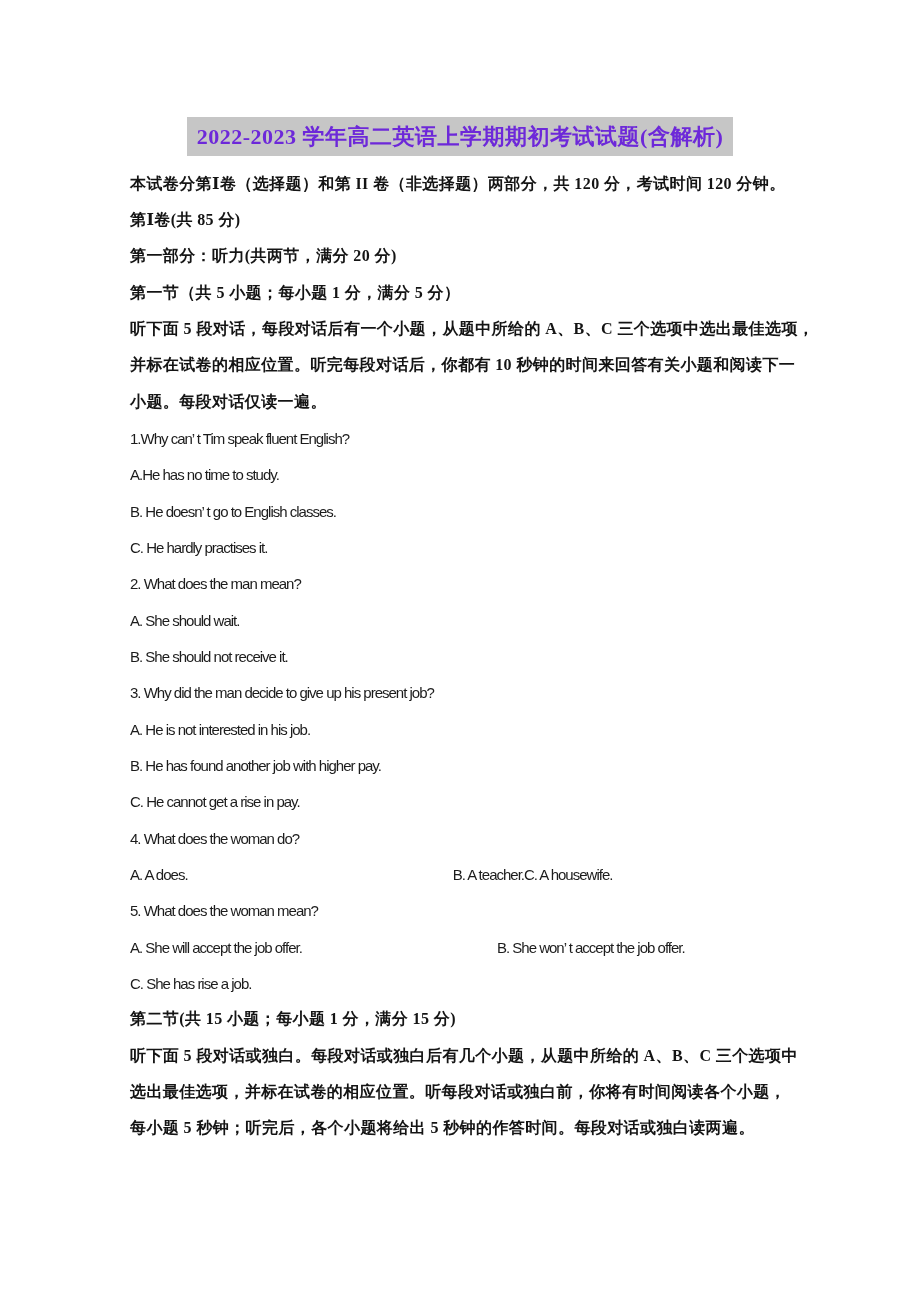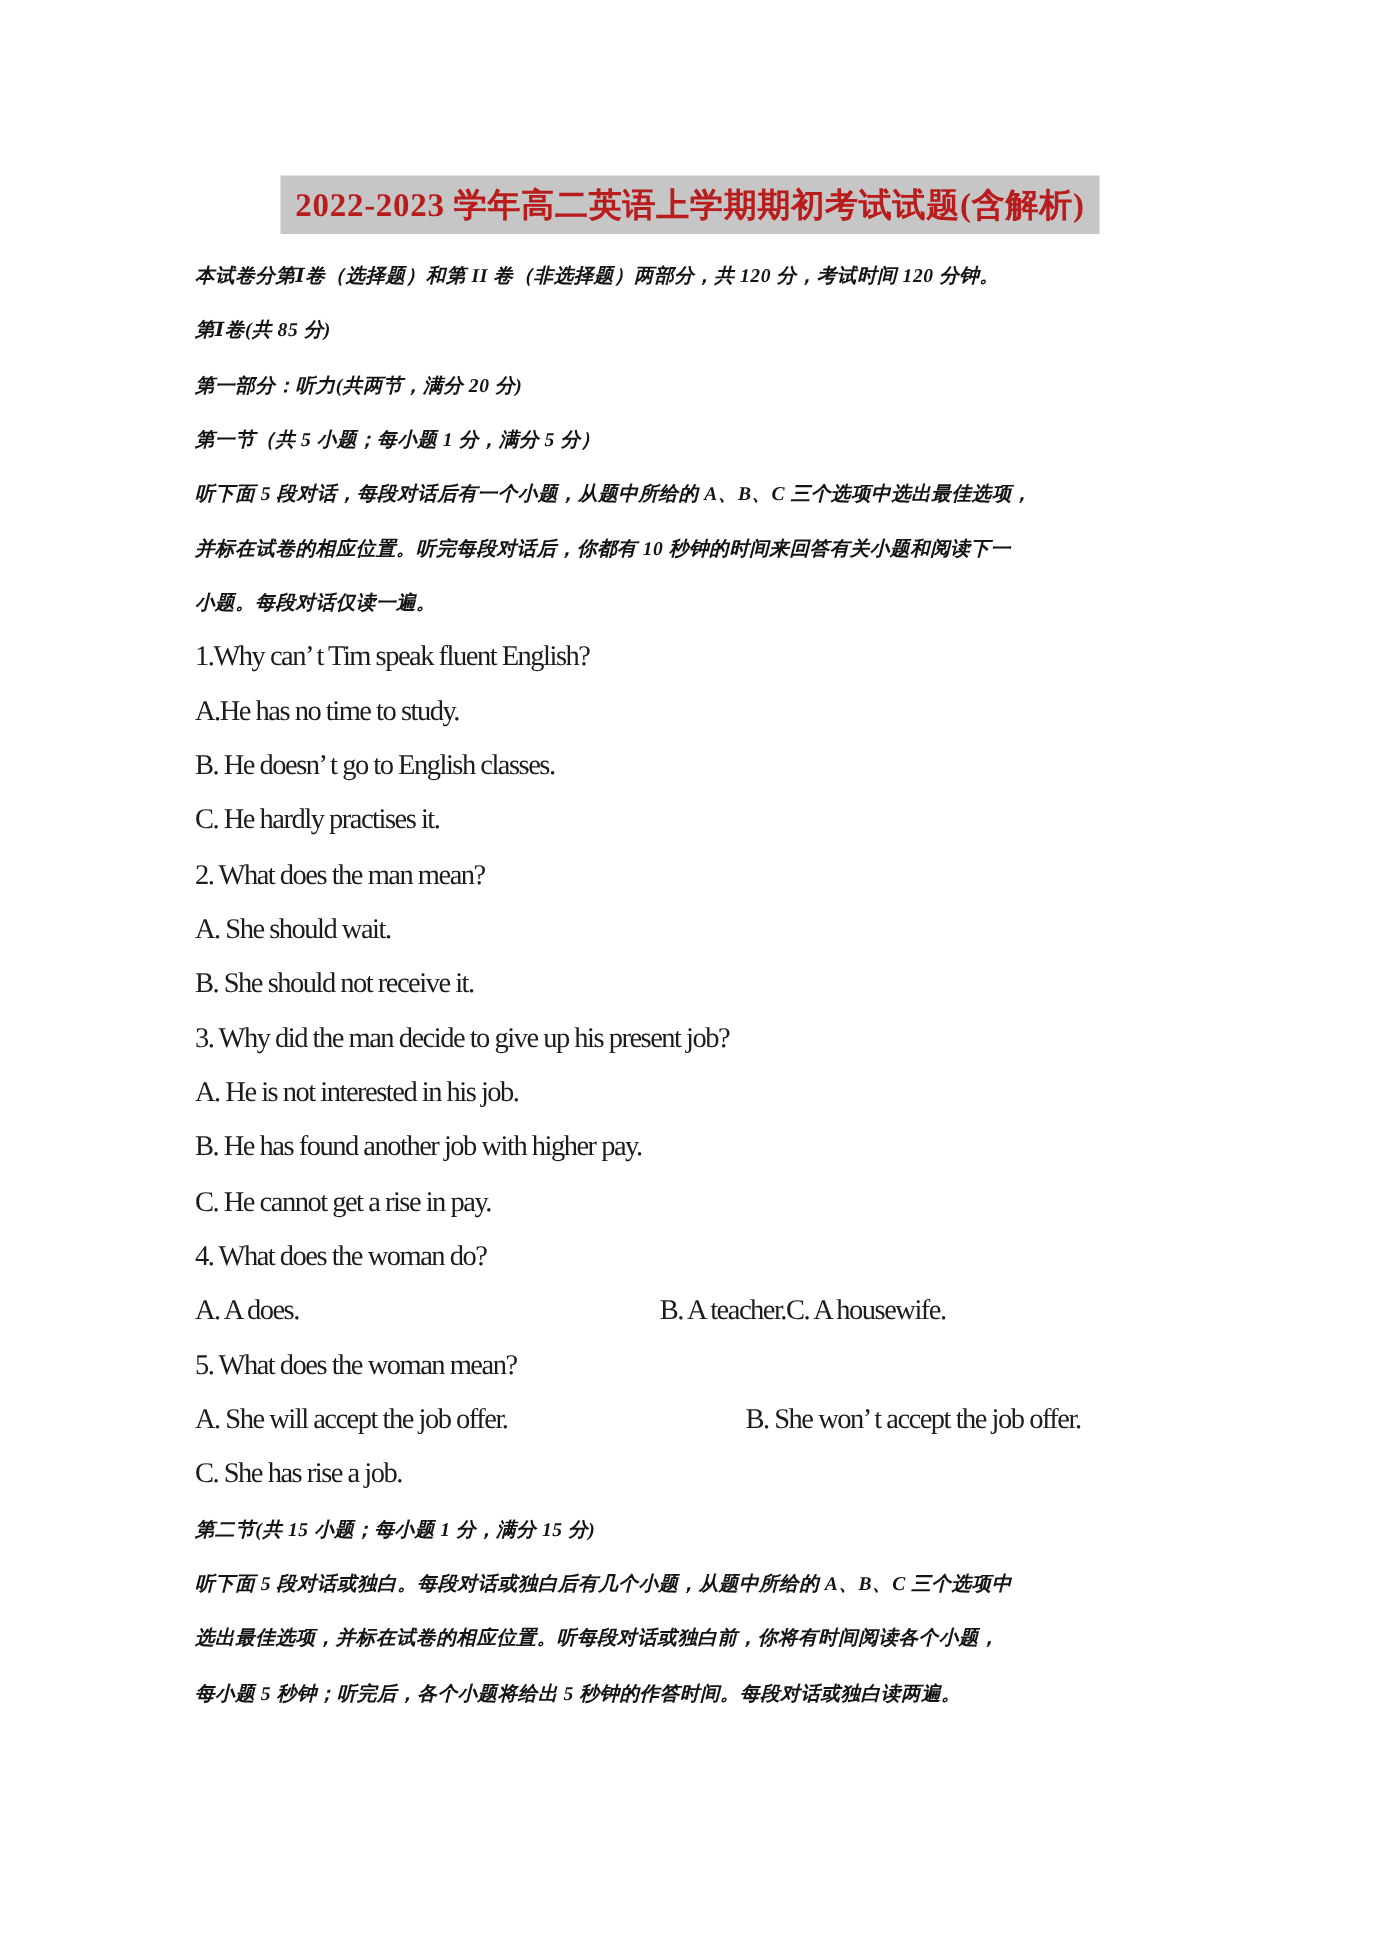--- a/index.html
+++ b/index.html
@@ -40,45 +40,44 @@
     margin: 10px 128px 0 130px; 
   }
   .line {
     height: 36.33px;
     display: flex;
     align-items: center;
     white-space: pre;
     overflow: visible;
   }
   .cn {
-    font-size: 13px;
+    font-size: 16px;
     font-weight: 700;
     letter-spacing: 0.4px;
     font-family: "Liberation Serif", "DejaVu Serif", serif;
-    font-style: italic;
   }
   .en {
-    font-size: 19px;
+    font-size: 15px;
     letter-spacing: -1px;
     font-weight: 400;
     color: #1c1c1c;
-    font-family: Liberation Serif, serif;
+    font-family: Liberation Sans, sans-serif;
   }
   
   .col-q4-a { display: inline-block; width: 197px; }
   .col-q4-b { display: inline-block; width: 197px; text-align: right; }
   .col-q5-a { display: inline-block; width: 367px; }
 </style>
 </head>
 <body>
 
 <div class="page">
 
   <div class="title-row">
-    <span class="title-chip" style="color: #b91c1c; background: rgb(198, 198, 198);">2022-2023 学年高二英语上学期期初考试试题(含解析)</span>
+    <span class="title-chip" style="color: #6d28d9; background: rgb(198, 198, 198);">2022-2023 学年高二英语上学期期初考试试题(含解析)</span>
   </div>
 
   <div class="content">
 
     <div class="line cn">本试卷分第Ⅰ卷（选择题）和第 II 卷（非选择题）两部分，共 120 分，考试时间 120 分钟。</div>
 
     <div class="line cn">第Ⅰ卷(共 85 分)</div>
 
     <div class="line cn">第一部分：听力(共两节，满分 20 分)</div>
 

